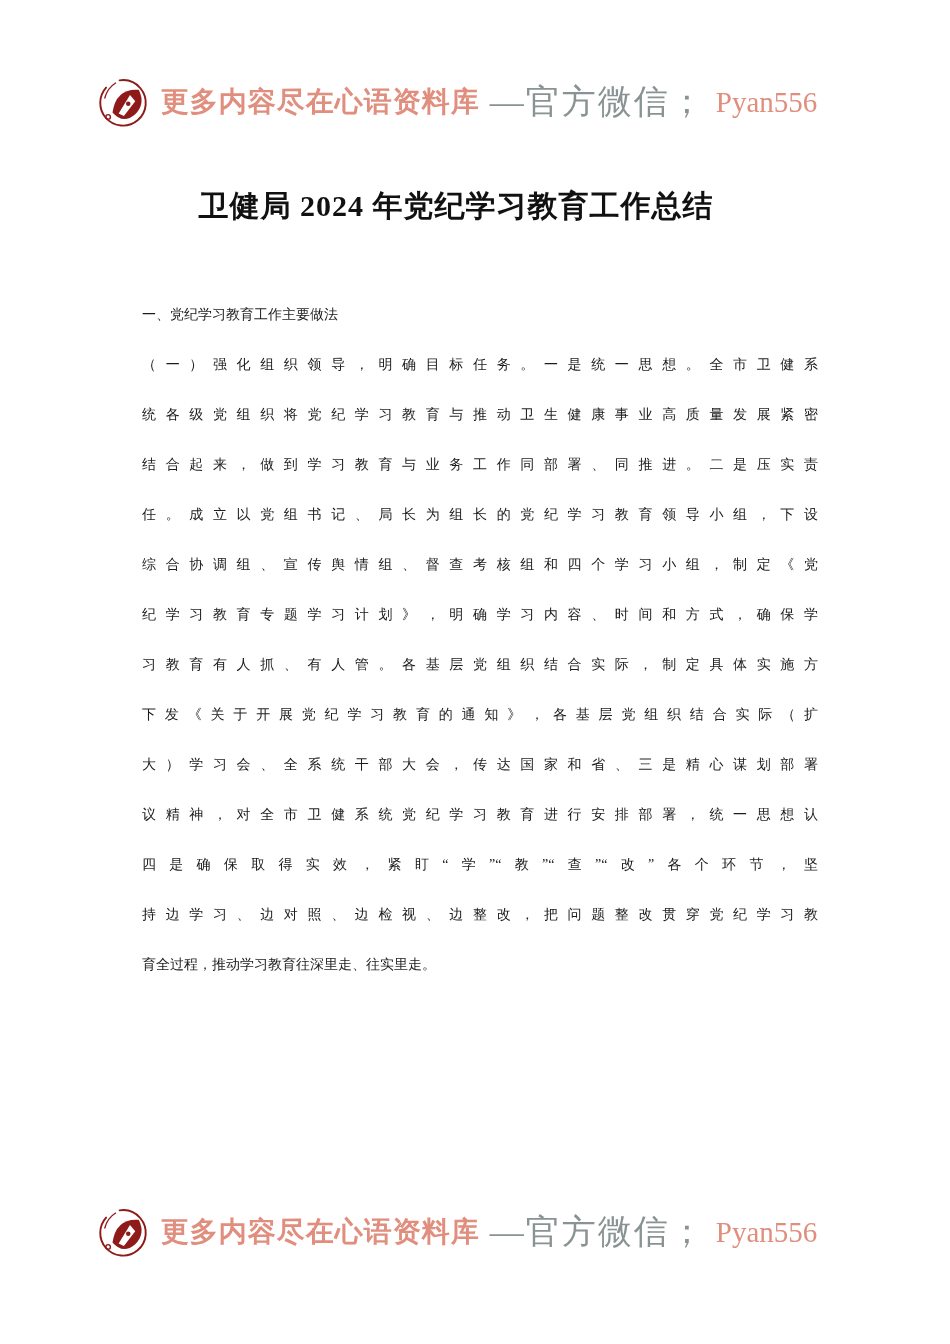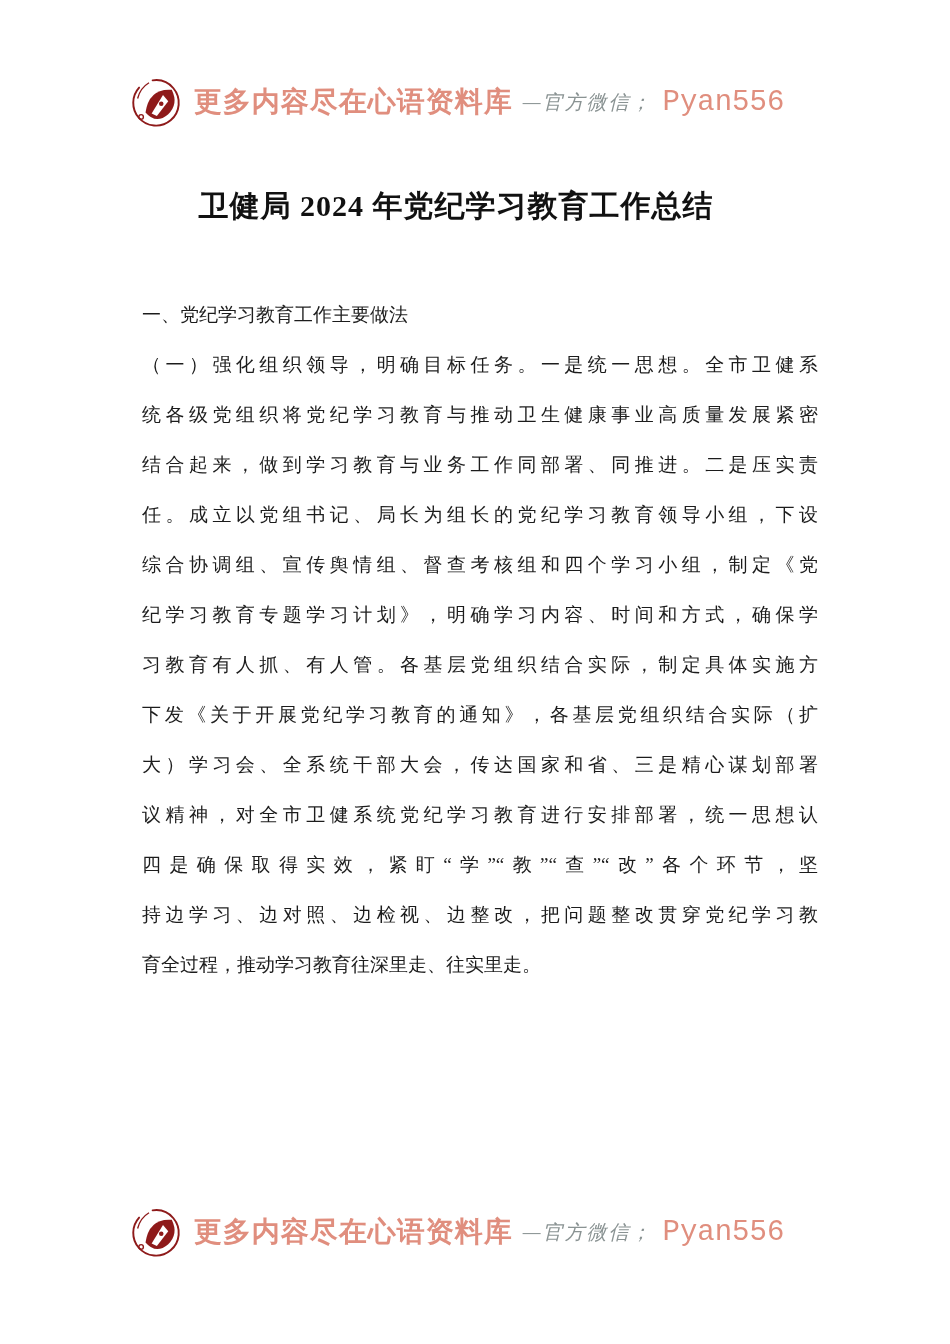--- a/index.html
+++ b/index.html
@@ -26,28 +26,27 @@
   .brandline.footer { top: 1200px; height: 64px; }
   .logo { width: 56px; height: 62px; display: inline-flex; align-items: center; justify-content: center; flex: 0 0 auto; }
   .brand {
     color: var(--brand-color, #E08E7E);
     font-size: 28px;
     letter-spacing: 1px;
     font-weight: bold;
   }
   .officialtag {
     color: var(--divider-color, #8A9393);
-    font-size: 20px;
+    font-size: 34px;
     letter-spacing: 2px;
-    font-style: italic;
   }
   .wid {
     color: var(--brand-color, #E08E7E);
     font-size: 29px;
-    font-family: Liberation Mono, monospace;
+    font-family: Liberation Serif, serif;
   }
   .doc-title {
     position: absolute;
     top: 184px;
     left: 0;
     width: 100%;
     text-align: center;
     font-size: 30px;
     line-height: 44px;
     font-weight: bold;
@@ -57,21 +56,21 @@
   .doc-body {
     position: absolute;
     top: 290px;
     left: 142px;
     width: 676px;
     color: #1c1c1c;
   }
   .line {
     height: 50px;
     line-height: 50px;
-    font-size: 19px;
+    font-size: 14px;
     white-space: nowrap;
     overflow: visible;
   }
   .line.fill {
     white-space: normal;
     word-break: break-all;
     text-align: justify;
     text-align-last: justify;
     overflow: hidden;
   }

